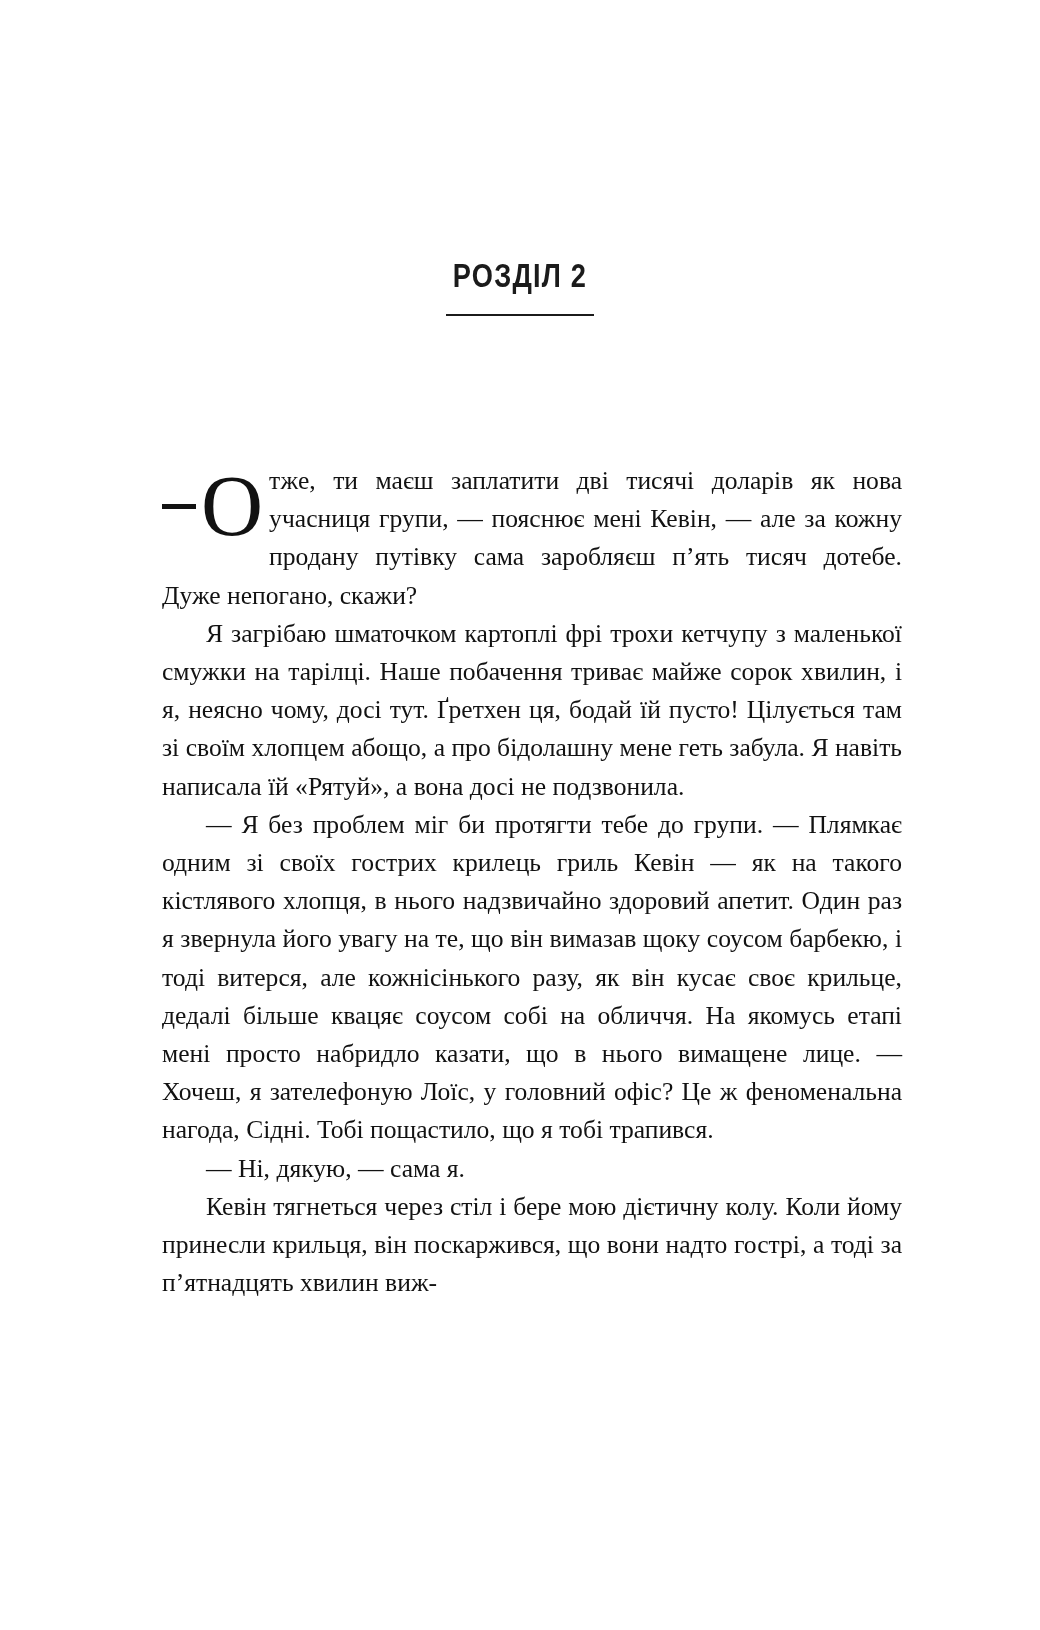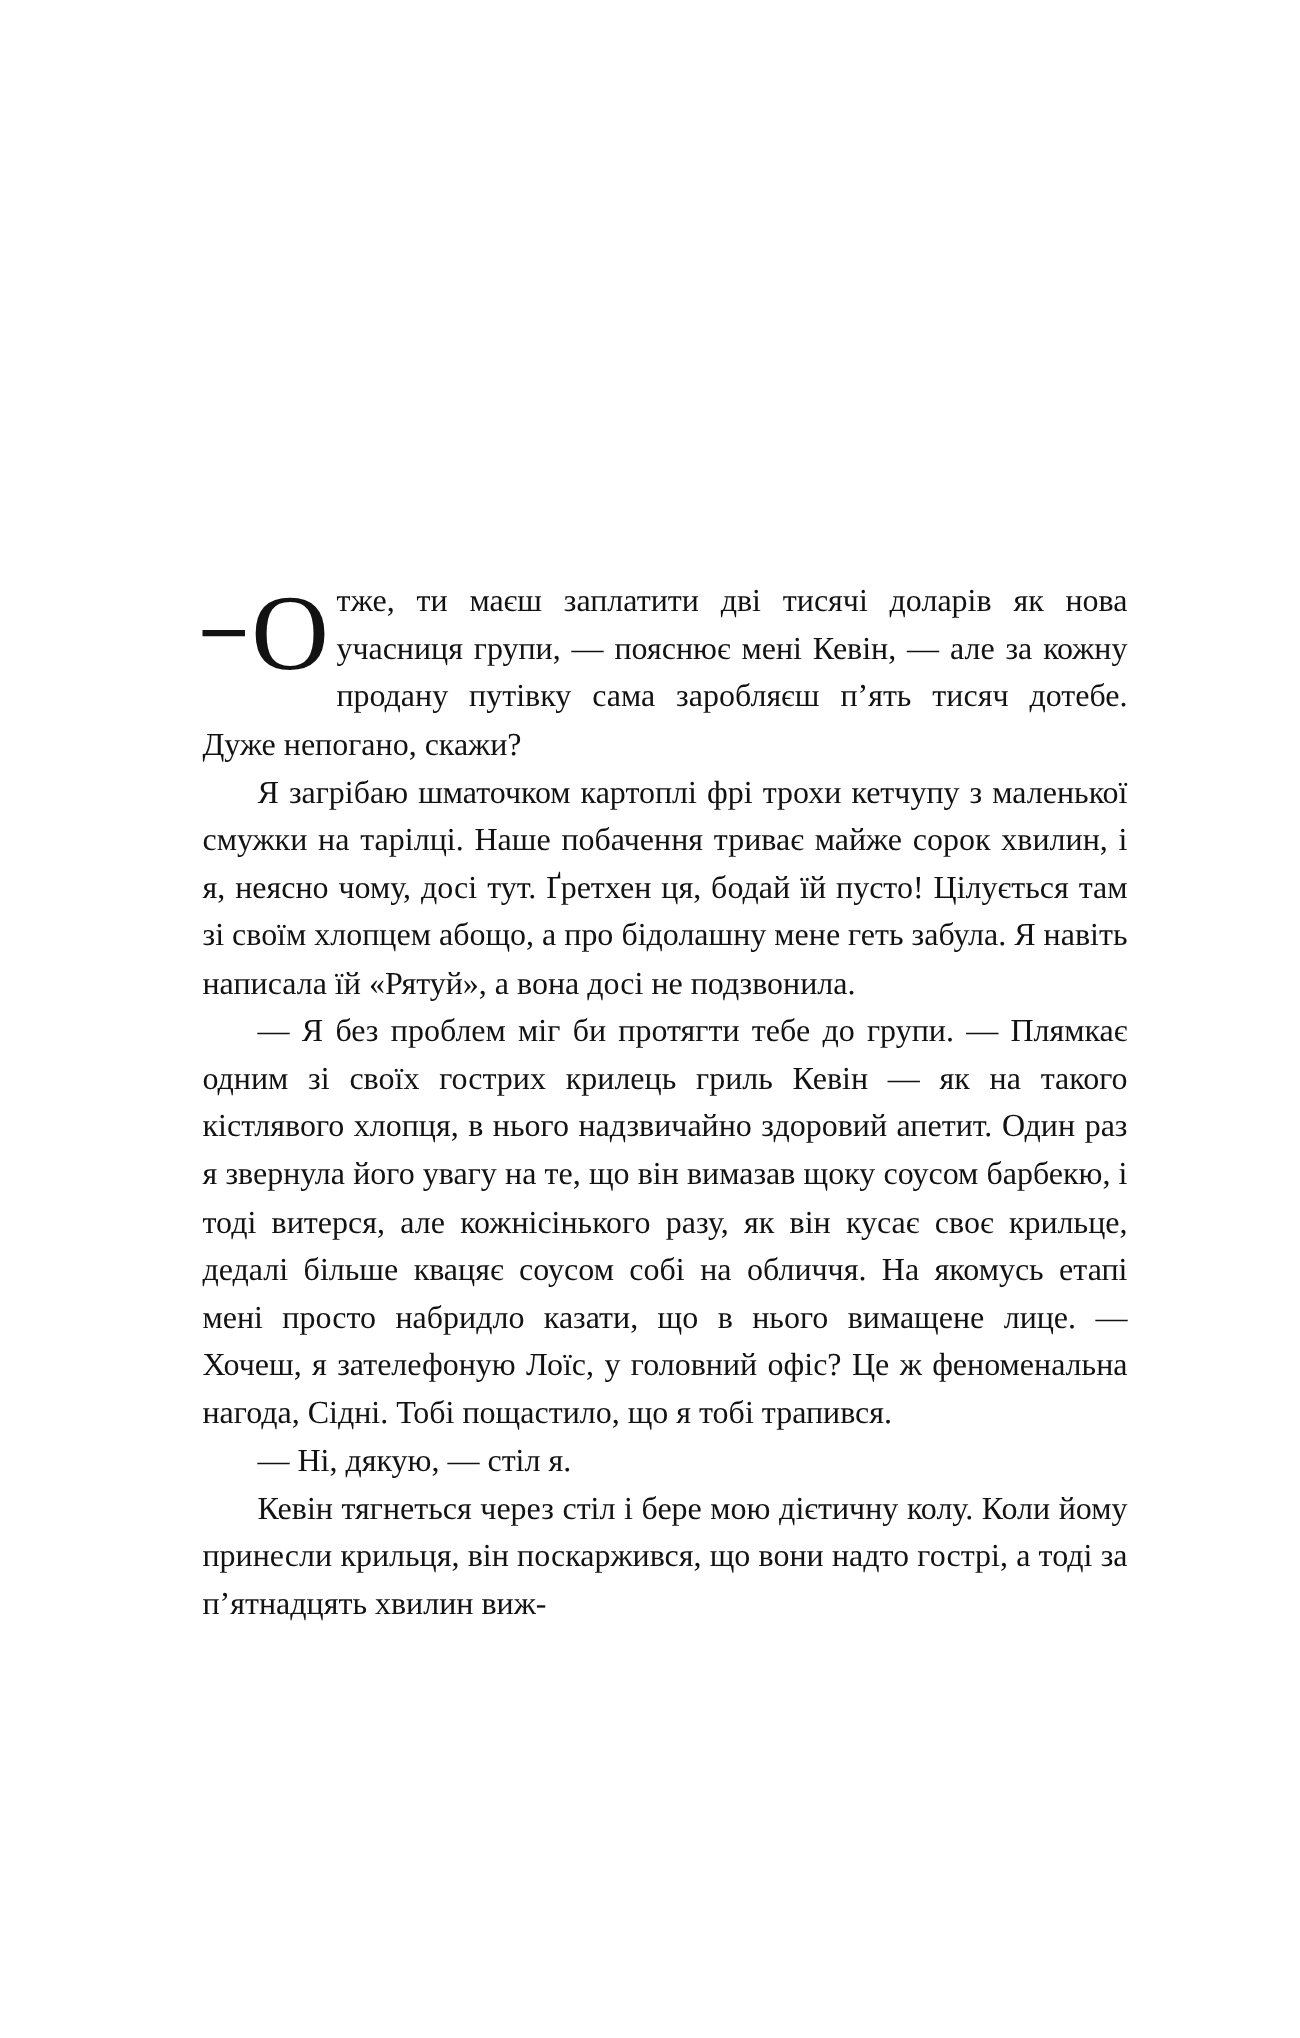--- a/index.html
+++ b/index.html
@@ -104,28 +104,32 @@
     color: #121212;
     position: relative;
     top: 2px;
   }
 </style>
 </head>
 <body>
 
 <div class="page">
 
+  <div class="chapter-head">
+    <span class="chapter-title">РОЗДІЛ 2</span>
+    <div class="chapter-rule"></div>
+  </div>
 
   <div class="textblock">
 
     <p class="first"><span class="dropcap-wrap"><span class="dropcap-dash"></span><span class="dropcap-letter">О</span></span><span>тже, ти маєш заплатити дві тисячі доларів як нова учасниця групи, — пояснює мені Кевін, — але за кожну продану путівку сама заробляєш п’ять тисяч до­тебе. Дуже непогано, скажи?</span></p>
 
     <p>Я загрібаю шматочком картоплі фрі трохи кетчупу з маленької смужки на тарілці. Наше побачення триває майже сорок хвилин, і я, неясно чому, досі тут. Ґретхен ця, бодай їй пусто! Цілується там зі своїм хлопцем абощо, а про бідолашну мене геть забула. Я навіть написала їй «Рятуй», а вона досі не подзвонила.</p>
 
     <p>— Я без проблем міг би протягти тебе до групи. — Плямкає одним зі своїх гострих крилець гриль Кевін — як на такого кістлявого хлопця, в нього надзвичайно здоровий апетит. Один раз я звернула його увагу на те, що він вимазав щоку соусом барбекю, і тоді витерся, але кожнісінького разу, як він кусає своє крильце, дедалі більше квацяє соусом собі на обличчя. На якомусь ета­пі мені просто набридло казати, що в нього вимащене лице. — Хочеш, я зателефоную Лоїс, у головний офіс? Це ж феноменальна нагода, Сідні. Тобі пощастило, що я тобі трапився.</p>
 
-    <p>— Ні, дякую, — стіл я.</p>
+    <p>— Ні, дякую, — сама я.</p>
 
     <p>Кевін тягнеться через стіл і бере мою дієтичну ко­лу. Коли йому принесли крильця, він поскаржився, що вони надто гострі, а тоді за п’ятнадцять хвилин виж-</p>
 
   </div>
 
 </div>
 
 </body></html>

